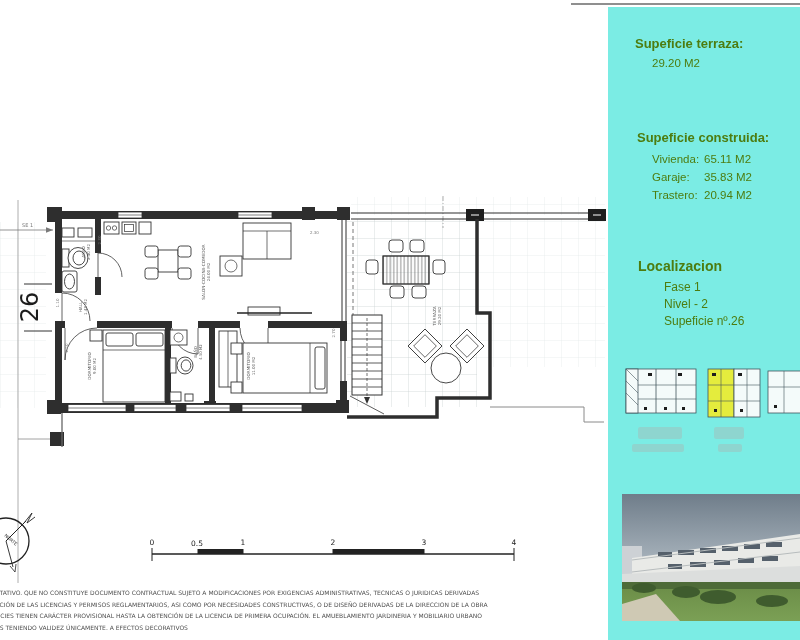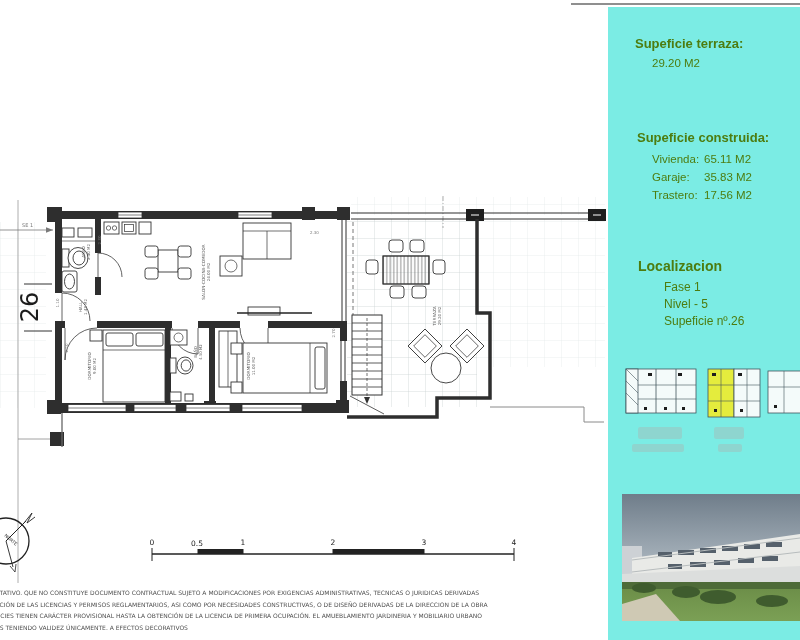--- a/index.html
+++ b/index.html
@@ -328,28 +328,28 @@
 
     <div class="sb-t2">Supeficie construida:</div>
     <div class="sb-rows">
       <div class="row">
         <span class="lab">Vivienda:</span><span>65.11 M2</span>
       </div>
       <div class="row">
         <span class="lab">Garaje:</span><span>35.83 M2</span>
       </div>
       <div class="row">
-        <span class="lab">Trastero:</span><span>17.56 M2</span>
+        <span class="lab">Trastero:</span><span>20.94 M2</span>
       </div>
     </div>
 
     <div class="sb-t3">Localizacion</div>
     <div class="sb-loc">
       <div>Fase 1</div>
-      <div>Nivel - 5</div>
+      <div>Nivel - 2</div>
       <div>Supeficie nº.26</div>
     </div>
 
     <svg class="keyplan" width="182" height="115" viewBox="0 0 182 115">
       <g stroke="#41555c" stroke-width="0.8" fill="#f4fbfa">
 
         <rect x="8" y="14" width="70" height="44"></rect>
         <rect x="8" y="14" width="12" height="44"></rect>
         <path d="M8 14 L20 26 M8 26 L20 38 M8 38 L20 50" stroke-width="0.6"></path>
         <line x1="38" y1="14" x2="38" y2="58"></line>

